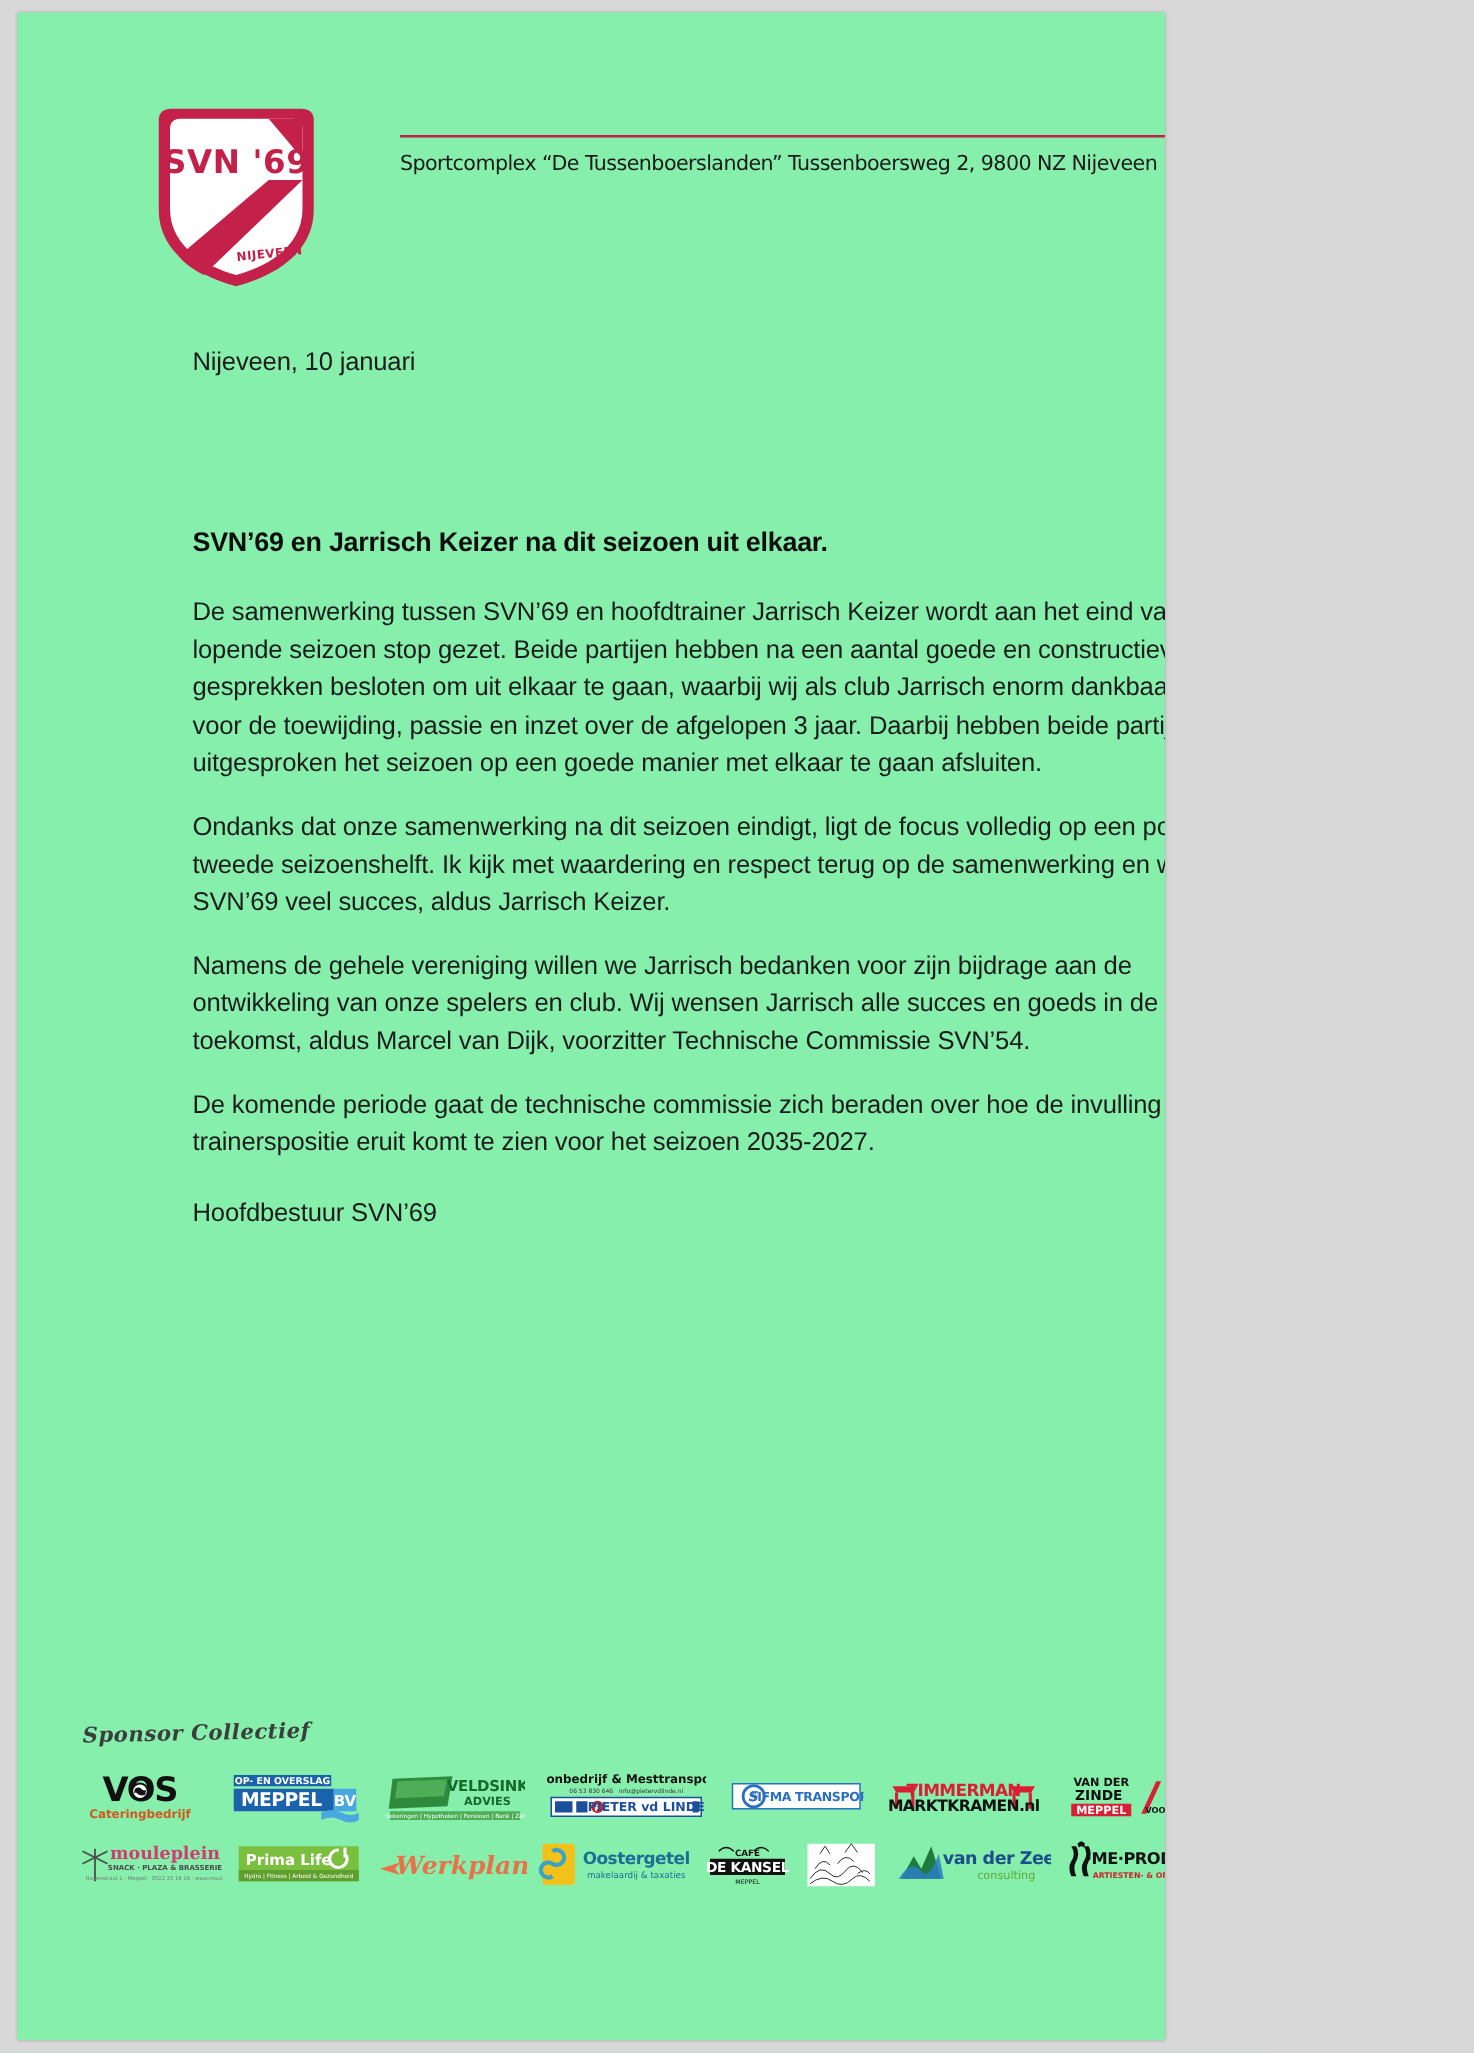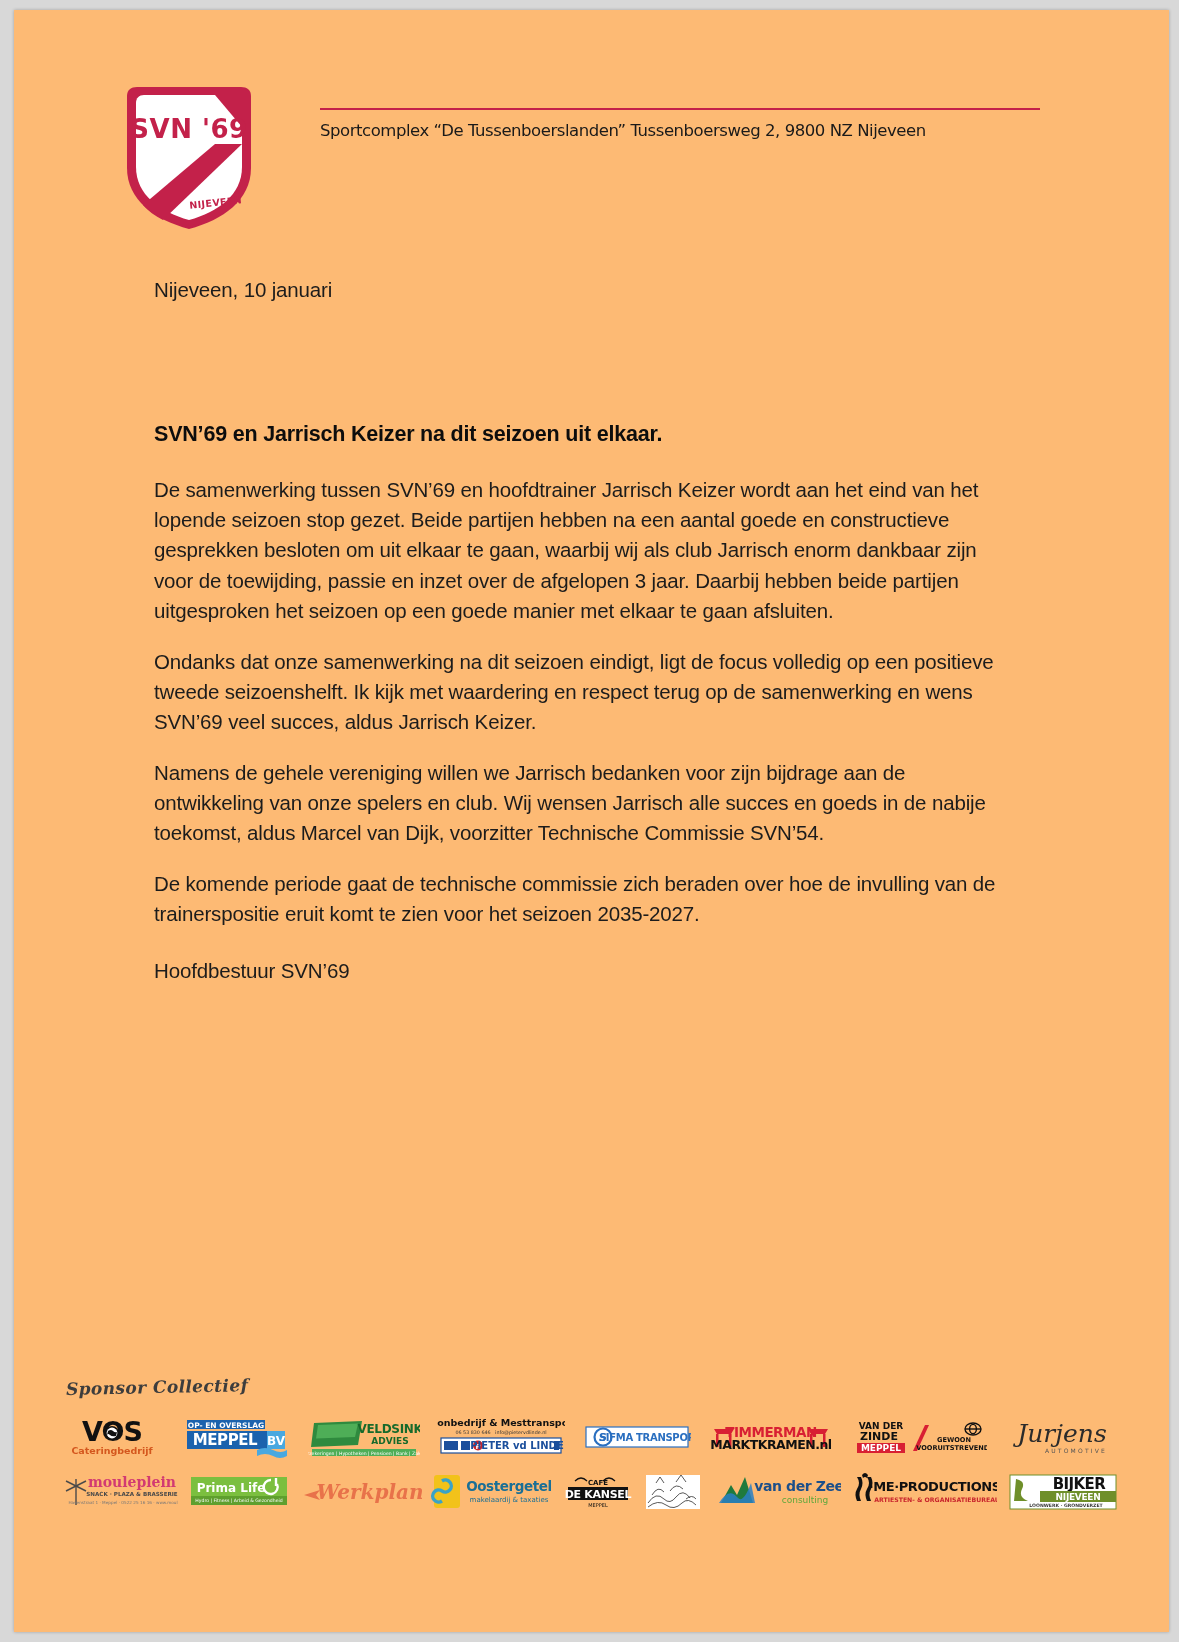--- a/index.html
+++ b/index.html
@@ -14,23 +14,23 @@
     width: 1179px;
     height: 1642px;
     position: relative;
     background: #d8d8d8;
     overflow: hidden;
   }
   .page {
     position: absolute;
     left: 14px;
     top: 10px;
-    width: 1155px;
+    width: 918px;
     height: 1622px;
-    background: #fdba74;
+    background: #86efac;
     box-shadow: 0 0 3px rgba(0,0,0,0.25);
     overflow: hidden;
   }
 
   
   .letterhead {
     position: absolute;
     left: 0; top: 0;
     width: 100%;
     height: 250px;

